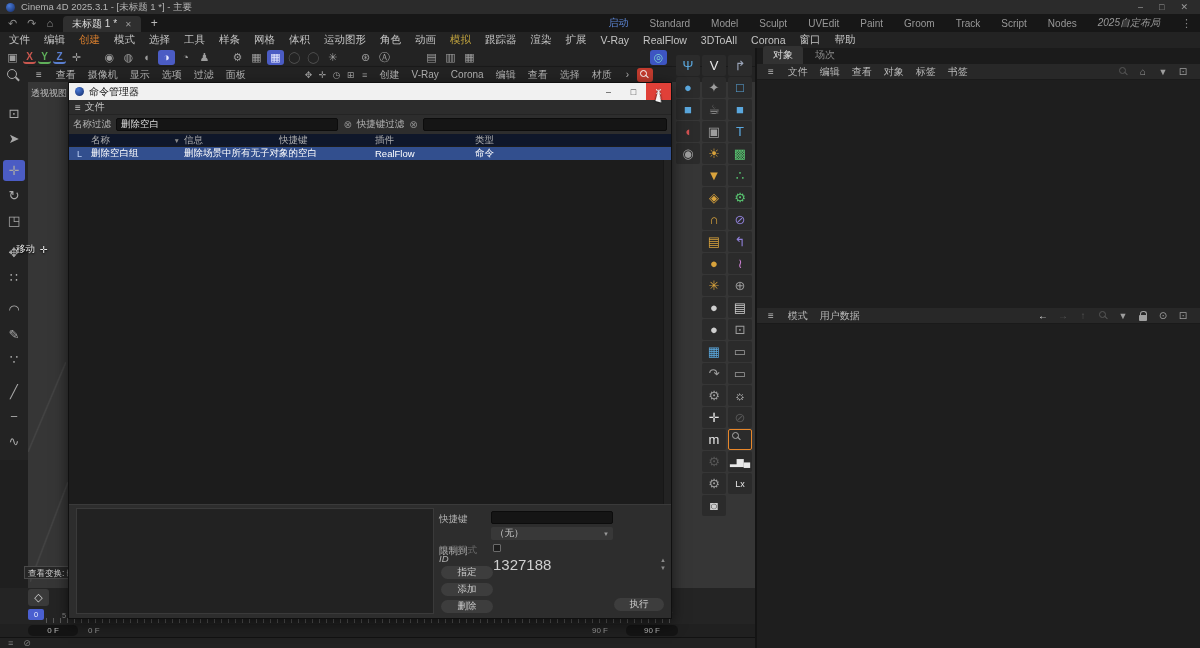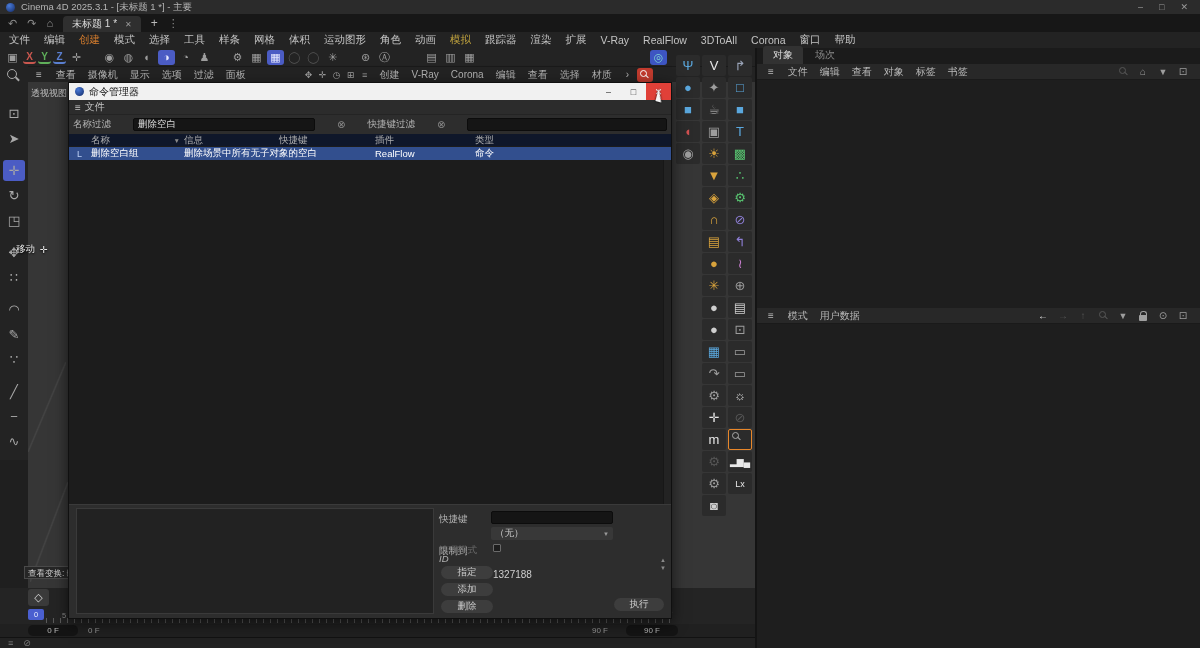--- a/index.html
+++ b/index.html
@@ -122,21 +122,21 @@
   #dlg-close{background:#e04038;color:#fff;position:relative;}
   #mouse-cursor{position:absolute;left:11px;top:6px;width:0;height:0;border-right:6px solid transparent;
                 border-bottom:13px solid #f5f5f5;transform:rotate(15deg);filter:drop-shadow(0 0 1px #000);z-index:20;}
   #dlg-menu{height:15px;background:#2c2c2c;border-bottom:1px solid #242424;display:flex;align-items:center;
             gap:4px;padding:0 6px;flex:0 0 auto;}
   #dlg-menu .mi{color:#c5c5c5;}
   #dlg-tools{height:19px;background:#2c2c2c;display:flex;align-items:center;gap:6px;padding:0 6px;flex:0 0 auto;}
   .chk{width:8px;height:8px;border:1px solid #6a6a6a;background:#1d1d1d;border-radius:1px;flex:0 0 auto;}
   .pill{background:#404040;border-radius:7px;padding:1px 10px;color:#ccc;font-size:9.5px;}
   #dlg-tools .right{margin-left:auto;display:flex;gap:12px;padding-right:4px;color:#b8b8b8;font-size:9.5px;}
-  #dlg-filter{height:19px;display:flex;align-items:center;gap:22px;padding:0 4px;flex:0 0 auto;background:#2d2d2d;}
+  #dlg-filter{height:19px;display:flex;align-items:center;gap:5px;padding:0 4px;flex:0 0 auto;background:#2d2d2d;}
   .flt{background:#151515;border:1px solid #0c0c0c;border-radius:2px;height:13px;color:#ddd;font-size:9.5px;
        padding:0 4px;font-family:inherit;outline:none;}
   .clear-ic{color:#8b8b8b;font-size:10px;}
   .flabel{color:#b5b5b5;font-size:9.5px;white-space:nowrap;}
   #dlg-header{height:13px;background:#0f172a;border-bottom:1px solid #1c1c1c;display:flex;align-items:center;
               padding-left:8px;color:#b0b0b0;font-size:9.5px;flex:0 0 auto;}
   .col-icon{width:14px;}.col-name{width:93px;display:flex;justify-content:space-between;align-items:center;}
   .col-info{width:95px;}.col-short{width:96px;}.col-plugin{width:100px;}.col-type{flex:1;}
   .sort{color:#8a8a8a;font-size:6.5px;margin-right:4px;}
   #dlg-row{height:13px;background:#324f8e;display:flex;align-items:center;padding-left:8px;color:#fff;
@@ -147,21 +147,21 @@
   #dlg-body::after{content:"";position:absolute;right:0;top:0;bottom:0;width:7px;background:#232323;border-left:1px solid #171717;}
   #dlg-bottom{height:114px;border-top:1px solid #3a3a3a;position:relative;flex:0 0 auto;background:#2d2d2d;}
   #preview-box{position:absolute;left:7px;top:3px;width:358px;height:106px;background:#222;border:1px solid #3a3a3a;}
   .form-label{position:absolute;color:#b5b5b5;font-size:9.5px;}
   .form-dim{color:#6a6a6a;}
   #f-shortcut{position:absolute;left:422px;top:6px;width:122px;height:13px;}
   #f-select{position:absolute;left:422px;top:22px;width:122px;height:13px;background:#383838;border-radius:2px;
             display:flex;align-items:center;color:#ccc;font-size:9.5px;padding:0 4px;box-sizing:border-box;}
   #f-select .arr{margin-left:auto;font-size:6px;color:#999;}
   #f-check{position:absolute;left:424px;top:39px;}
-  #f-id{position:absolute;left:424px;top:64px;color:#cfcfcf;font-size:10px;}
+  #f-id{position:absolute;left:424px;top:51px;color:#cfcfcf;font-size:15px;}
   .dlg-btn{position:absolute;width:52px;height:13px;background:#3d3d3d;border-radius:7px;color:#ccc;
            font-size:9.5px;display:flex;align-items:center;justify-content:center;}
   #scrollarrows{position:absolute;left:591px;top:52px;display:flex;flex-direction:column;gap:2px;color:#8a8a8a;
                 font-size:6px;align-items:center;}
 
   
   .i-mag{position:relative;color:#a8a8a8;}
   .i-mag::before{content:"";position:absolute;left:4px;top:3px;width:8px;height:8px;border:1.5px solid currentColor;border-radius:50%;}
   .i-mag::after{content:"";position:absolute;left:12px;top:12px;width:5px;height:1.5px;background:currentColor;transform:rotate(45deg);}
   .i-mag.small::before{left:3px;top:2px;width:5px;height:5px;border-width:1px;}
@@ -188,20 +188,33 @@
 
   <div id="tabbar" class="abs" data-interactable="false">
     <span class="nav-ic" data-interactable="true">↶</span>
     <span class="nav-ic" data-interactable="true">↷</span>
     <span class="nav-ic" data-interactable="true">⌂</span>
     <span id="doc-tab" data-interactable="true">
       <span data-interactable="false">未标题 1 *</span>
       <span class="x" data-interactable="true">✕</span>
     </span>
     <span id="new-tab" data-interactable="true">+</span>
+    <span id="layouts">
+      <span class="mi lt-active" data-interactable="true">启动</span>
+        <span class="mi" data-interactable="true">Standard</span>
+        <span class="mi" data-interactable="true">Model</span>
+        <span class="mi" data-interactable="true">Sculpt</span>
+        <span class="mi" data-interactable="true">UVEdit</span>
+        <span class="mi" data-interactable="true">Paint</span>
+        <span class="mi" data-interactable="true">Groom</span>
+        <span class="mi" data-interactable="true">Track</span>
+        <span class="mi" data-interactable="true">Script</span>
+        <span class="mi" data-interactable="true">Nodes</span>
+        <span class="mi lt-italic" data-interactable="true">2025自定布局</span>
+    </span>
     <span class="nav-ic" data-interactable="true">⋮</span>
   </div>
 
   <div id="menubar" class="abs">
     <span class="mi" data-interactable="true">文件</span>
       <span class="mi" data-interactable="true">编辑</span>
       <span class="mi hl-orange" data-interactable="true">创建</span>
       <span class="mi" data-interactable="true">模式</span>
       <span class="mi" data-interactable="true">选择</span>
       <span class="mi" data-interactable="true">工具</span>

